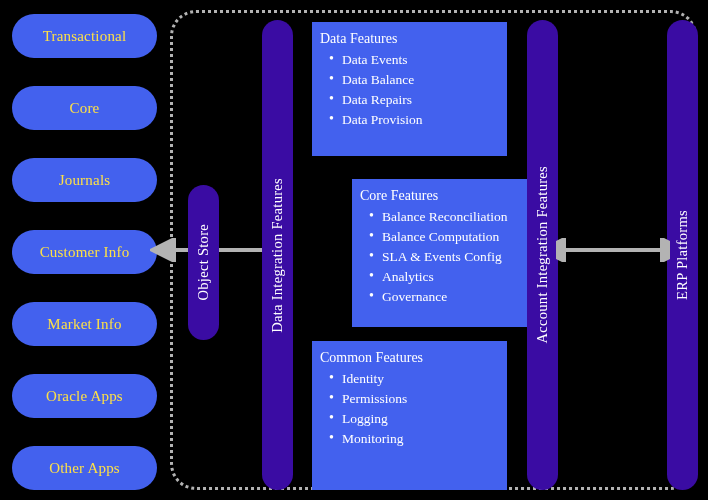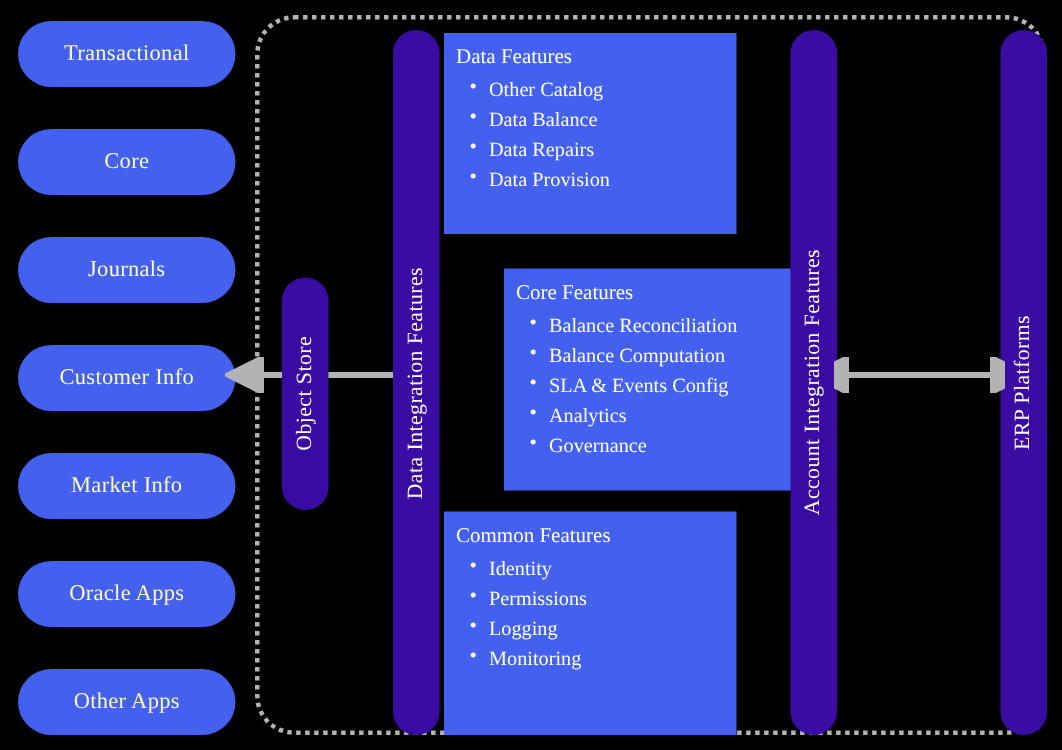--- a/index.html
+++ b/index.html
@@ -24,21 +24,21 @@
   .pill {
     position: absolute;
     left: 12px;
     width: 145px;
     height: 44px;
     background: #4361ee;
     border-radius: 22px;
     display: flex;
     align-items: center;
     justify-content: center;
-    color: #fef9c3;
+    color: #fde047;
     font-size: 15px;
     letter-spacing: 0.2px;
     box-sizing: border-box;
   }
 
   
   .dotted-boundary {
     position: absolute;
     left: 170px;
     top: 10px;
@@ -65,21 +65,21 @@
   .vbar span {
     writing-mode: vertical-rl;
     transform: rotate(180deg);
     white-space: nowrap;
     letter-spacing: 0.3px;
   }
 
   
   .feature-box {
     position: absolute;
-    left: 296px;
+    left: 312px;
     width: 195px;
     background: #4361ee;
     color: #ffffff;
     box-sizing: border-box;
     padding: 8px 6px 6px 8px;
   }
   .feature-title {
     font-size: 14px;
     margin: 0 0 2px 0;
     line-height: 1.3;
@@ -153,21 +153,21 @@
     <span>Object Store</span>
   </div>
 
   <div class="vbar" style="left:262px; top:20px; height:470px;">
     <span>Data Integration Features</span>
   </div>
 
   <div class="feature-box" style="top:22px; height:134px;">
     <p class="feature-title">Data Features</p>
     <ul class="feature-list">
-      <li>Other Catalog</li>
+      <li>Data Events</li>
       <li>Data Balance</li>
       <li>Data Repairs</li>
       <li>Data Provision</li>
     </ul>
   </div>
 
   <div class="feature-box" style="top:179px; height:148px;margin-left:40px;">
     <p class="feature-title">Core Features</p>
     <ul class="feature-list">
       <li>Balance Reconciliation</li>

